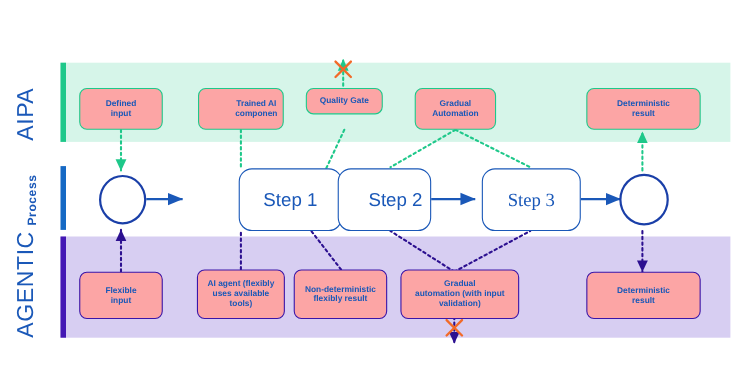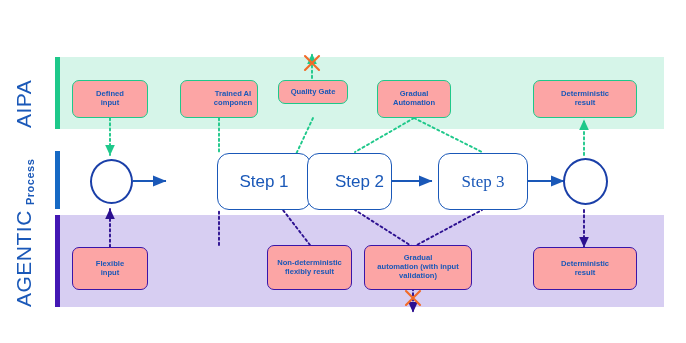--- a/index.html
+++ b/index.html
@@ -137,20 +137,25 @@
   </div>
   <div class="step" style="left:438px;top:153px;width:90px;height:57px;font-family:Liberation Serif, serif;">
     <span>Step 3</span>
   </div>
   <div class="circ" style="left:563px;top:158px;width:45px;height:47px;"></div>
 
   <div class="nbox purple" style="left:72px;top:247px;width:76px;height:43px;">
     <span style="white-space:pre-line">Flexible
 input</span>
   </div>
+  <div class="nbox purple" style="left:179px;top:245px;width:80px;height:45px;">
+    <span style="white-space:pre-line">AI agent (flexibly
+uses available
+tools)</span>
+  </div>
   <div class="nbox purple" style="left:267px;top:245px;width:85px;height:45px;">
     <span style="white-space:pre-line">Non-deterministic
 flexibly result</span>
   </div>
   <div class="nbox purple" style="left:364px;top:245px;width:108px;height:45px;">
     <span style="white-space:pre-line">Gradual
 automation (with input
 validation)</span>
   </div>
   <div class="nbox purple" style="left:533px;top:247px;width:104px;height:43px;">

